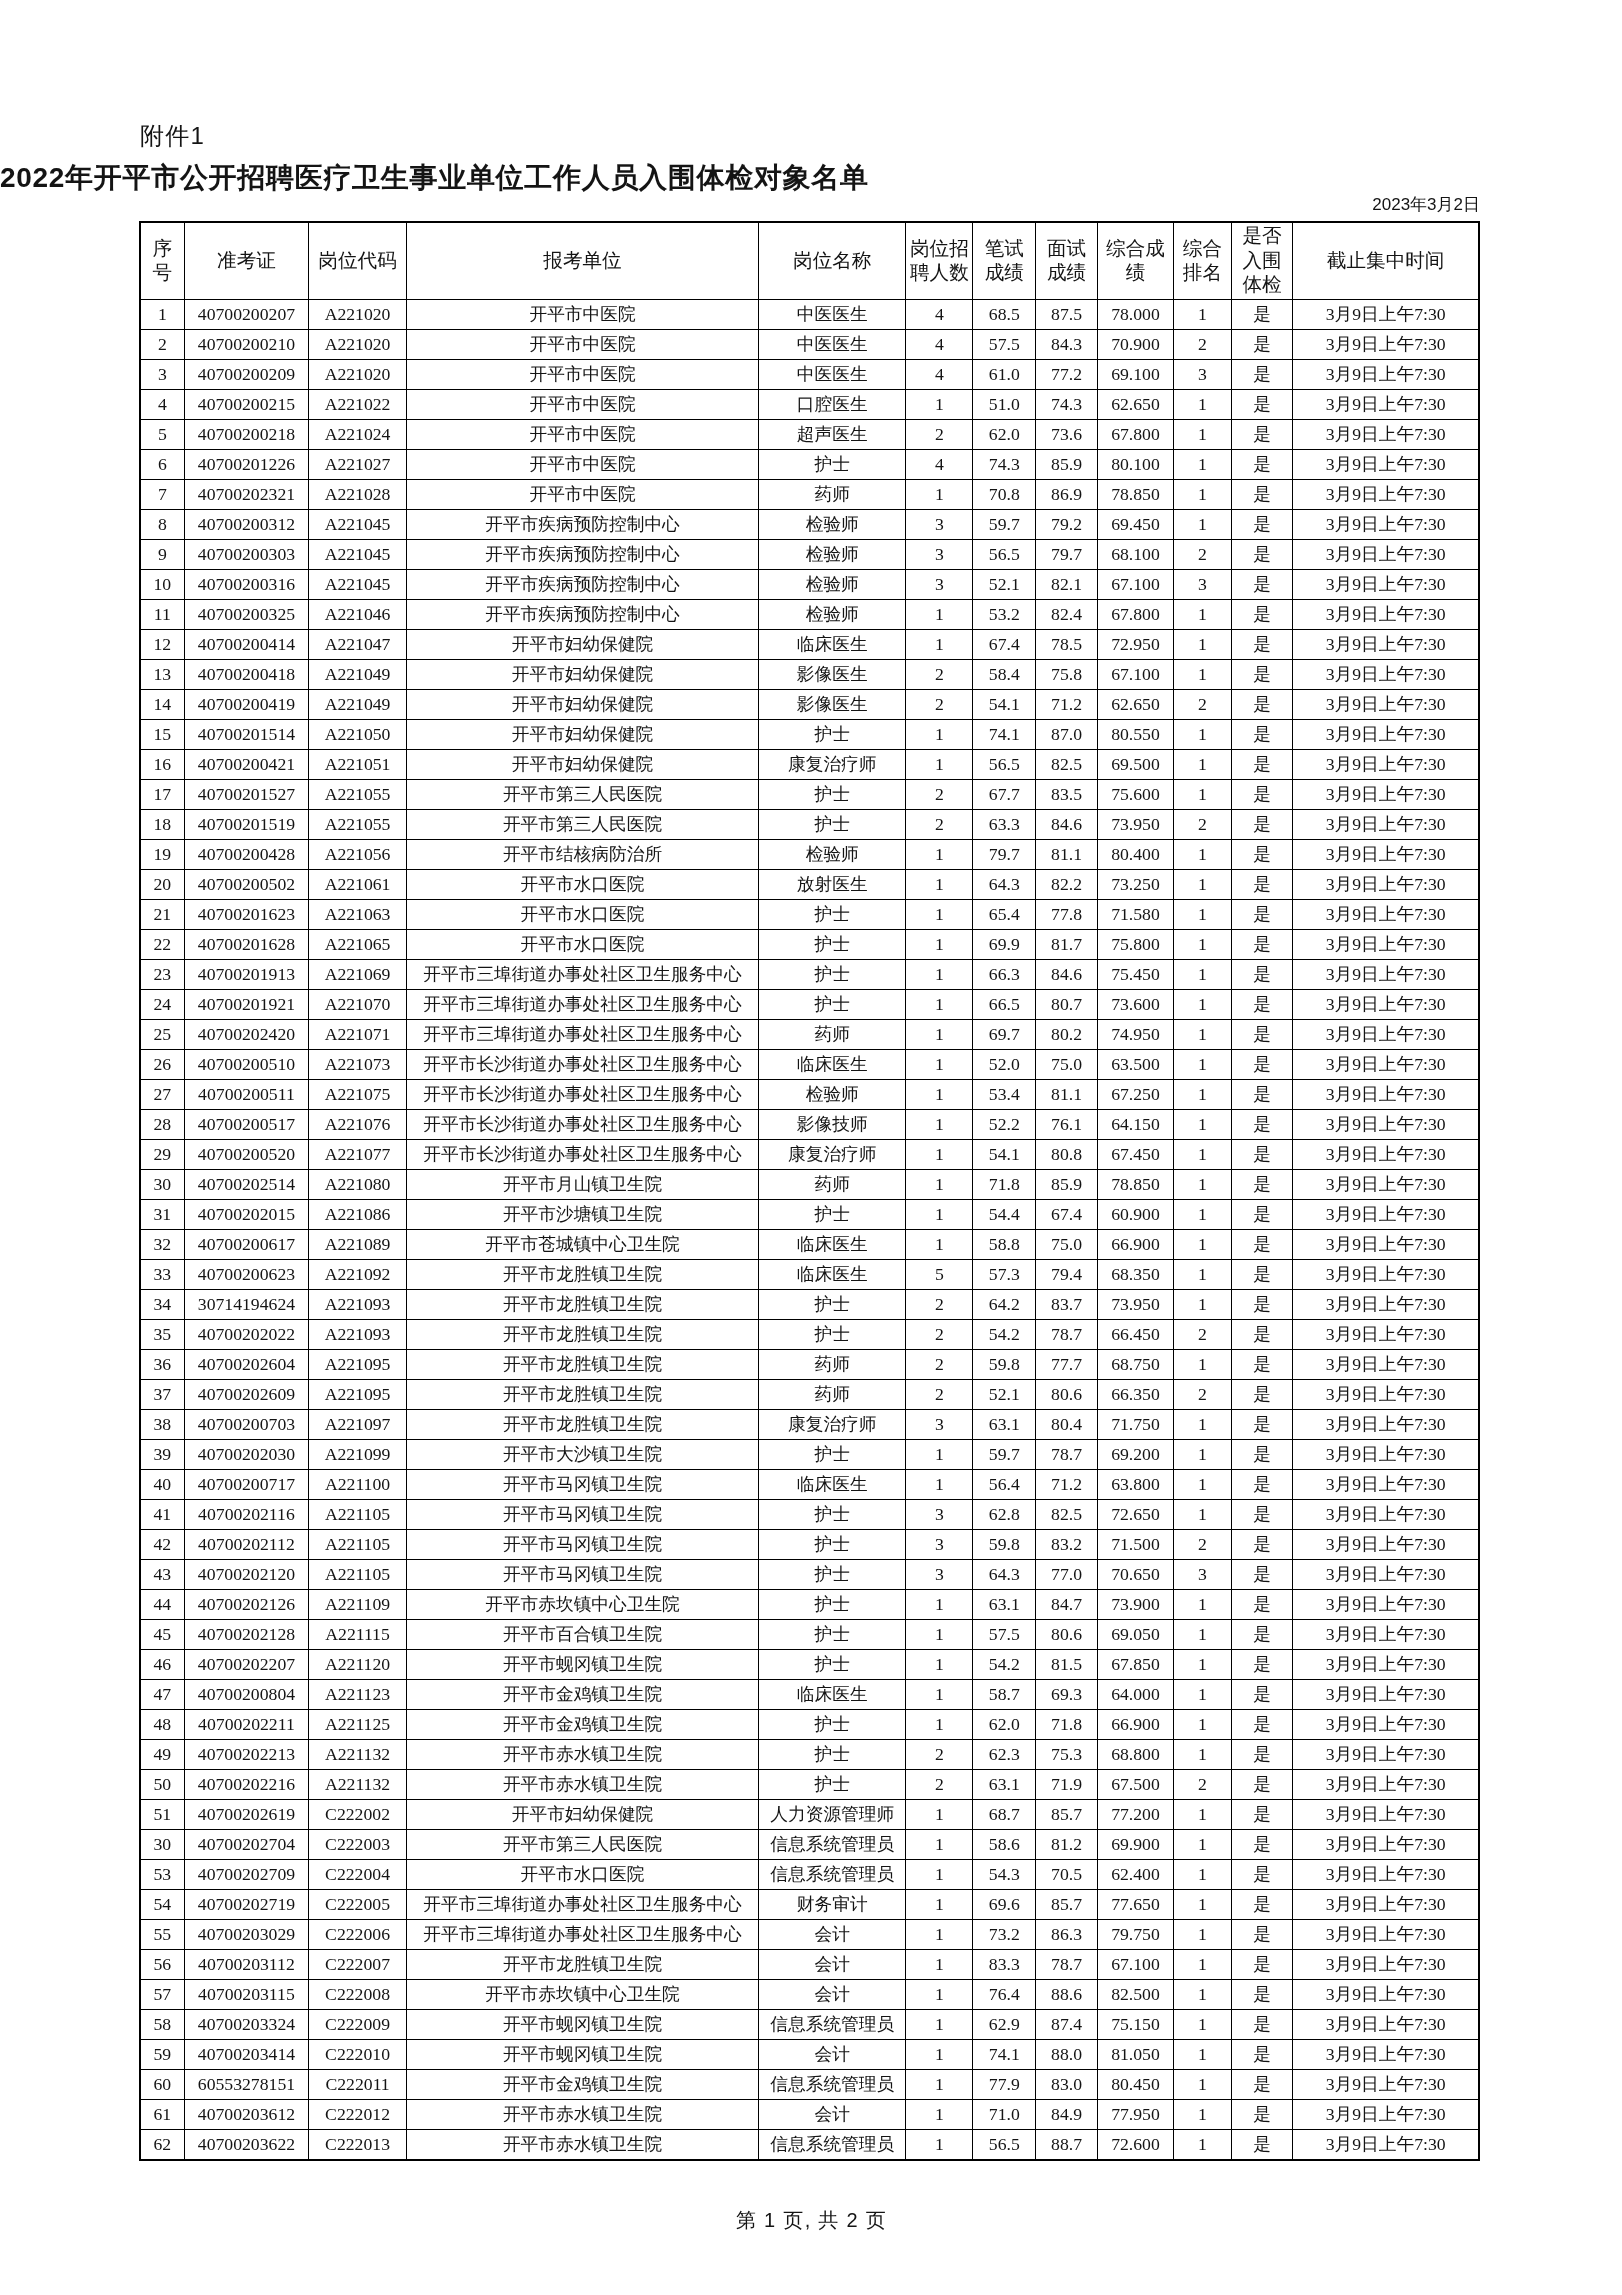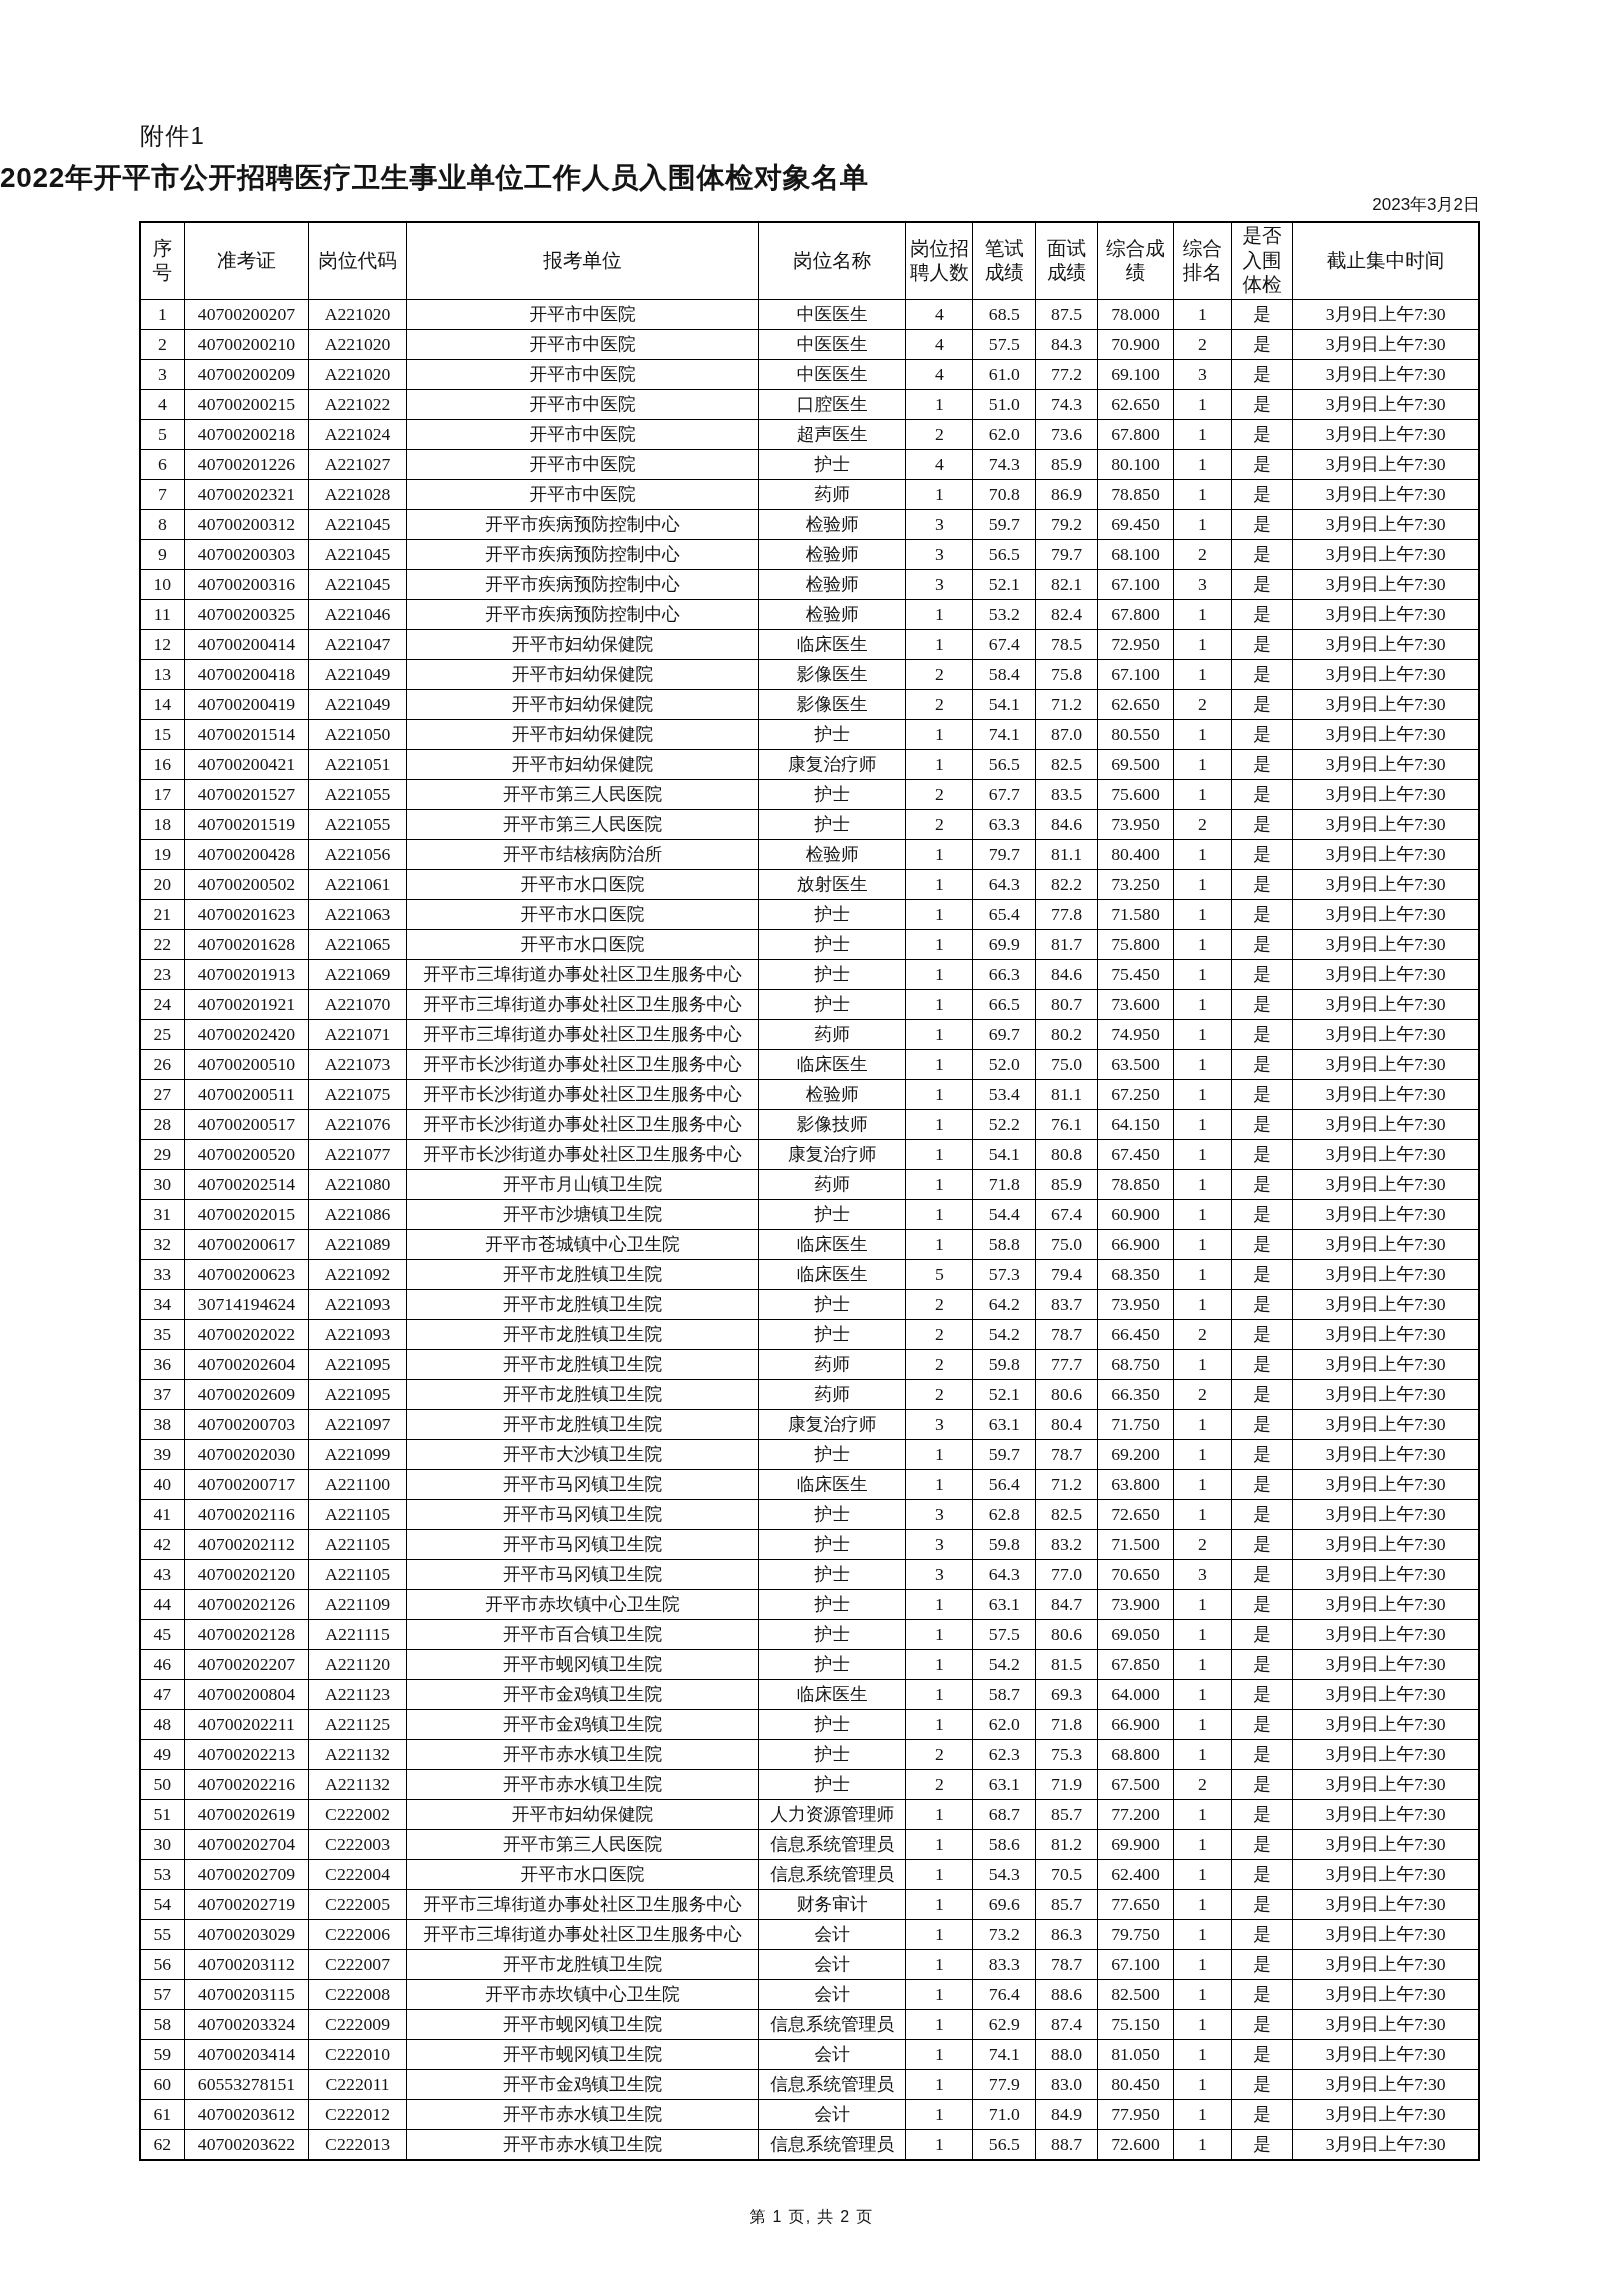--- a/index.html
+++ b/index.html
@@ -77,21 +77,21 @@
   .col-comp  { width: 5.7%;  }
   .col-rank  { width: 4.3%;  }
   .col-pass  { width: 4.6%;  }
   .col-time  { width: 13.9%; }
   .page-footer {
     position: absolute;
     left: 0;
     top: 2207px;
     width: 100%;
     text-align: center;
-    font-size: 16px;
+    font-size: 20px;
     letter-spacing: 1.3px;
   }
 </style>
 </head>
 <body>
 
 <div class="sheet">
 
   <div class="attachment">附件1</div>
 

